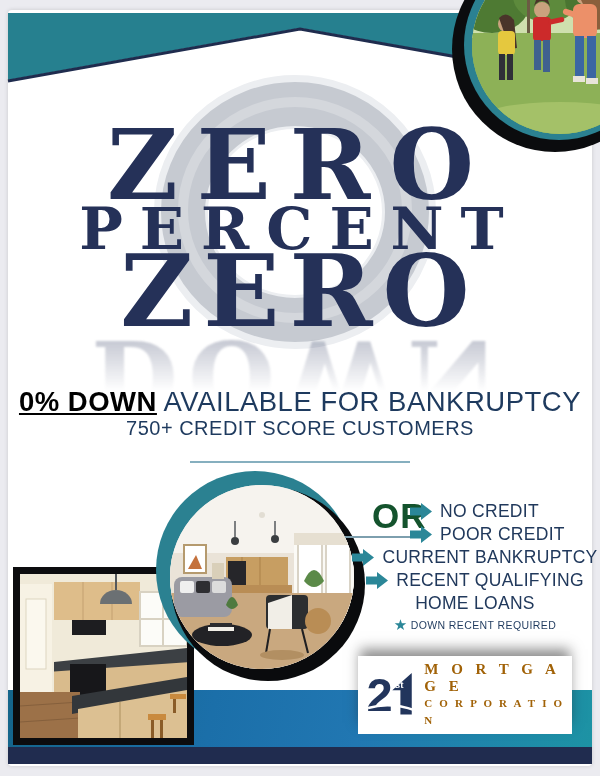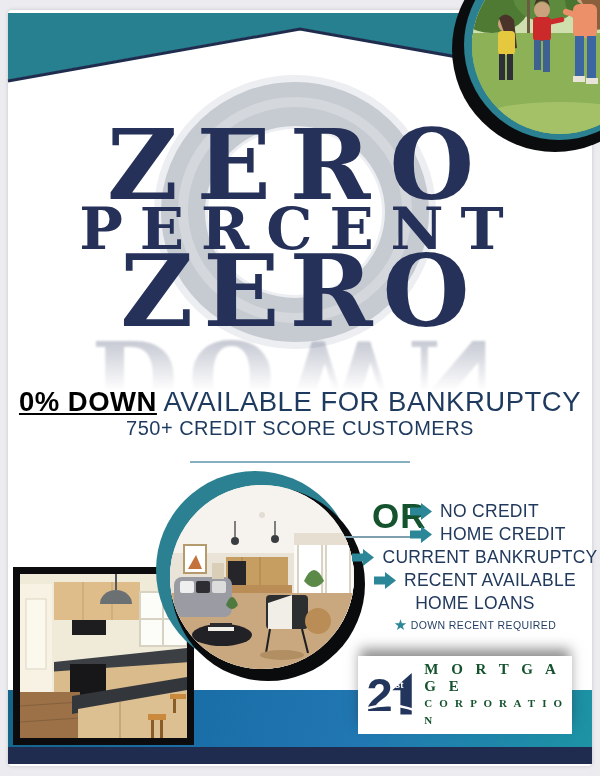--- a/index.html
+++ b/index.html
@@ -51,21 +51,21 @@
   .row1,.row2{justify-content:flex-start;padding-left:52px;}
   .note-row{display:flex;align-items:center;justify-content:center;margin-top:4px;color:#1f3a5e;font-size:10.5px;letter-spacing:.4px;}
   .star{color:#2b8798;font-size:15px;margin-right:3px;line-height:10px;}
 
   
   .band{position:absolute;left:8px;top:690px;width:584px;height:57px;background:linear-gradient(100deg,#14658b 0%,#1b6fa9 35%,#2177b2 60%,#1d93a4 100%);}
   .footer{position:absolute;left:8px;top:747px;width:584px;height:17px;background:#202c4f;}
 
   
   .logo-box{position:absolute;left:358px;top:656px;width:214px;height:78px;background:#fff;box-shadow:0 -9px 12px -2px rgba(30,30,30,.5);display:flex;align-items:center;padding-left:10px;box-sizing:border-box;}
-  .logo-text{margin-left:6px;color:#14532d;font-family:"Liberation Serif",serif;font-weight:bold;}
+  .logo-text{margin-left:6px;color:#a16207;font-family:"Liberation Serif",serif;font-weight:bold;}
   .logo-text .l1{font-size:15px;letter-spacing:4.5px;line-height:17px;}
   .logo-text .l2{font-size:11px;letter-spacing:2.2px;line-height:17px;}
 </style>
 </head>
 <body>
 
 <div class="canvas">
   <div class="page"></div>
 
   <svg class="header-svg" viewBox="0 0 600 110">
@@ -213,37 +213,37 @@
           </svg>
         </span>
       <span>NO CREDIT</span>
     </div>
     <div class="brow row2">
       <span class="arr">
           <svg width="22" height="17" viewBox="0 0 22 17">
             <polygon points="0,4.5 11,4.5 11,0 22,8.5 11,17 11,12.5 0,12.5" fill="#2b8798"></polygon>
           </svg>
         </span>
-      <span>HOME CREDIT</span>
+      <span>POOR CREDIT</span>
     </div>
     <div class="brow">
       <span class="arr">
           <svg width="22" height="17" viewBox="0 0 22 17">
             <polygon points="0,4.5 11,4.5 11,0 22,8.5 11,17 11,12.5 0,12.5" fill="#2b8798"></polygon>
           </svg>
         </span>
       <span>CURRENT BANKRUPTCY</span>
     </div>
     <div class="brow">
       <span class="arr">
           <svg width="22" height="17" viewBox="0 0 22 17">
             <polygon points="0,4.5 11,4.5 11,0 22,8.5 11,17 11,12.5 0,12.5" fill="#2b8798"></polygon>
           </svg>
         </span>
-      <span>RECENT AVAILABLE</span>
+      <span>RECENT QUALIFYING</span>
     </div>
     <div class="brow">
       <span>HOME LOANS</span>
     </div>
     <div class="note-row">
       <span class="star">★</span>
       <span>DOWN RECENT REQUIRED</span>
     </div>
   </div>
 

